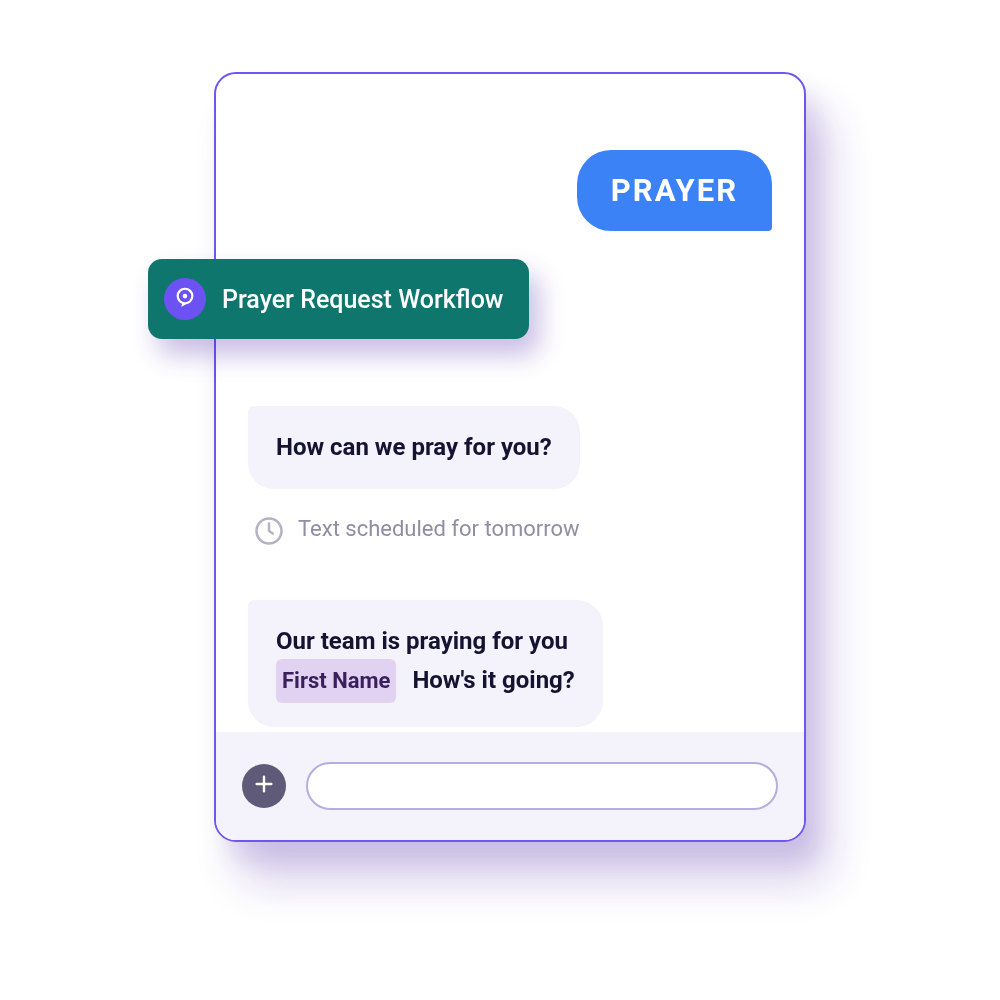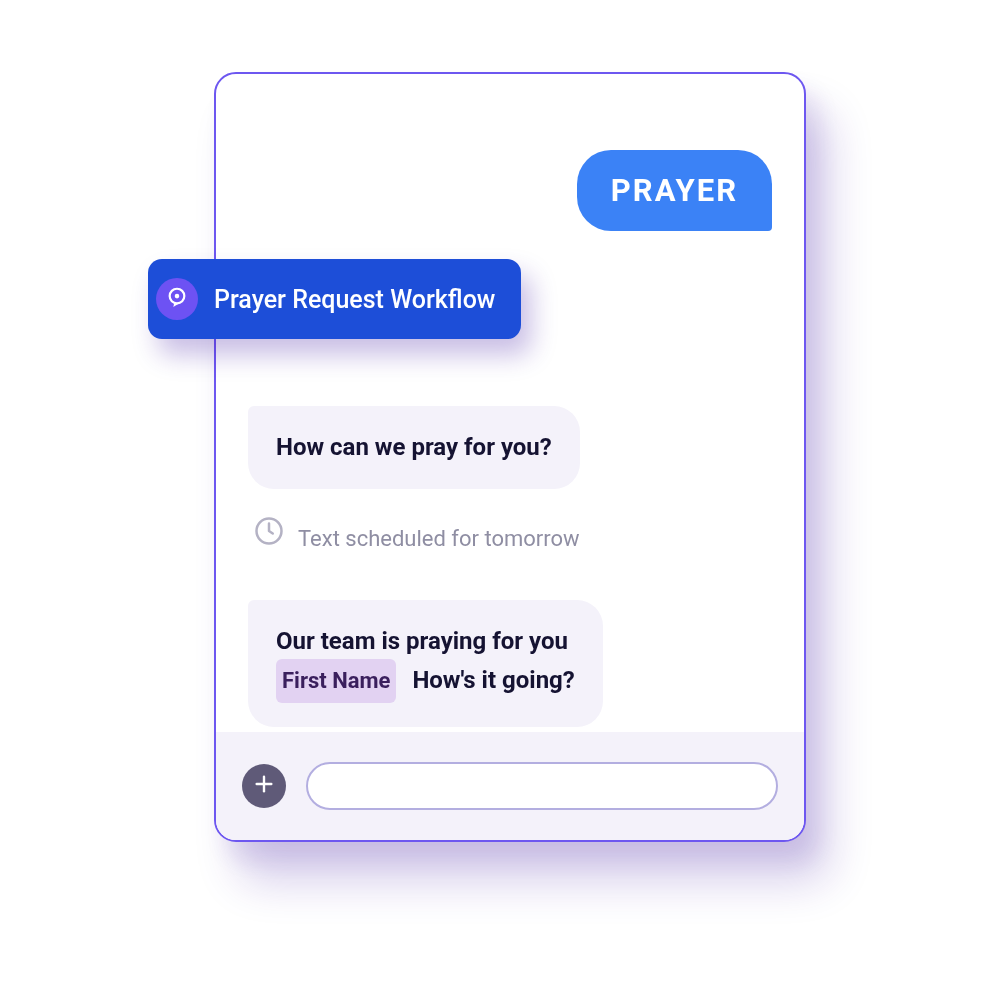--- a/index.html
+++ b/index.html
@@ -30,24 +30,24 @@
     padding: 22px 34px;
     border-radius: 34px;
     border-bottom-right-radius: 4px;
   }
 
   
   .workflow-pill {
     position: absolute;
     left: 148px; top: 259px;
     height: 80px;
-    background: #1d4ed8;
+    background: #0f766e;
     border-radius: 14px;
     display: flex; align-items: center;
-    padding: 0 26px 0 8px;
+    padding: 0 26px 0 16px;
     gap: 16px;
     box-shadow: 10px 16px 26px rgba(60,20,160,0.28);
   }
   .workflow-pill .icon-circ {
     width: 42px; height: 42px; border-radius: 50%;
     background: #6d52f3; display: flex; align-items: center; justify-content: center;
   }
   .workflow-pill .label {
     color: #ffffff; font-size: 25px; font-weight: 500;
   }
@@ -66,21 +66,21 @@
     max-width: 520px;
     font-weight: bold;
   }
   .in-bubble.one { top: 332px; }
   .in-bubble.two { top: 526px; }
 
   
   .schedule {
     position: absolute;
     left: 38px; top: 442px;
-    display: flex; align-items: flex-end; gap: 14px;
+    display: flex; align-items: flex-start; gap: 14px;
     color: #8f8ea3; font-size: 22px;
   }
 
   .token {
     display: inline-block;
     background: #e2d2f2;
     color: #3a1f5d;
     padding: 6px 6px;
     border-radius: 6px;
     font-size: 22px;

